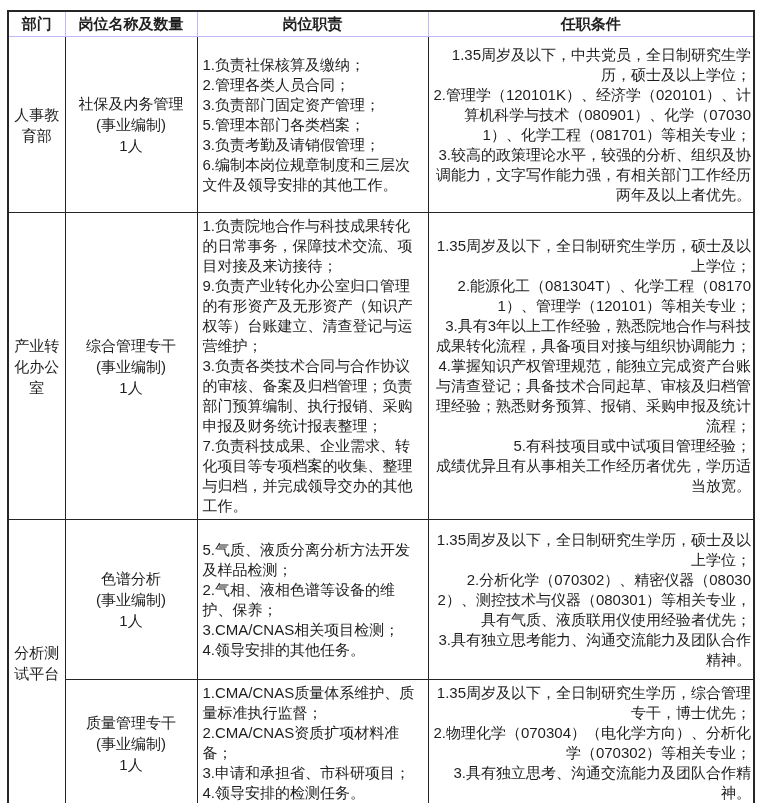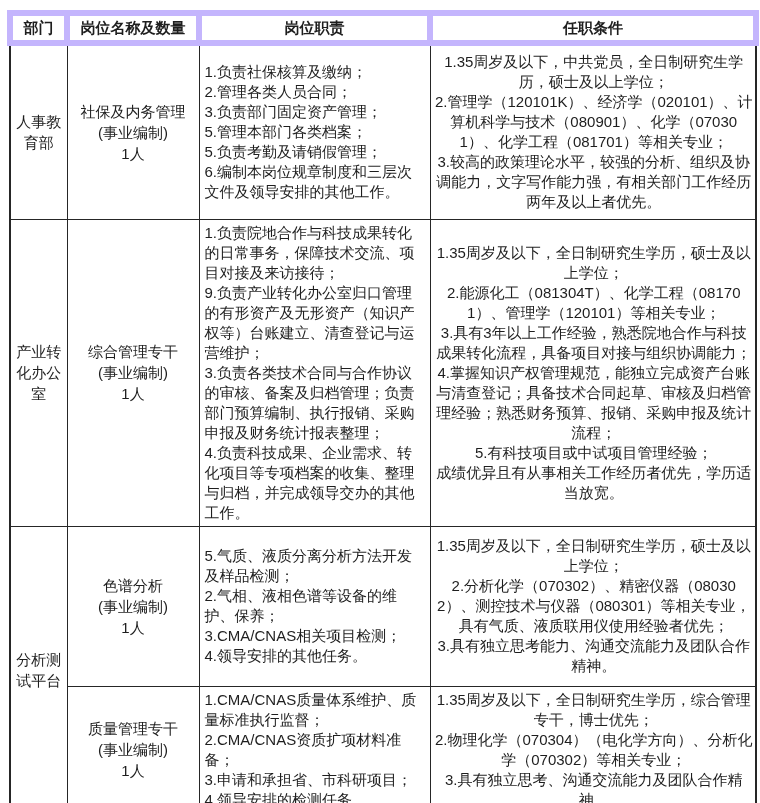--- a/index.html
+++ b/index.html
@@ -20,21 +20,21 @@
     table-layout: fixed;
     width: 746px;
     border: 2px solid #262626;
     background: #ffffff;
   }
   col.c-dept { width: 57px; }
   col.c-pos  { width: 132px; }
   col.c-duty { width: 231px; }
   col.c-req  { width: 326px; }
   th {
-    border: 6px solid #c4b5fd;
+    border: 1px solid #c4b5fd;
     font-size: 15px;
     font-weight: bold;
     text-align: center;
     height: 22px;
     padding: 1px 2px;
     line-height: 20px;
   }
   td {
     border: 1px solid #262626;
     font-size: 15px;
@@ -52,21 +52,21 @@
     padding: 13px 6px;
     line-height: 21px;
   }
   td.duties {
     text-align: left;
     padding: 3px 3px 3px 5px;
     line-height: 20px;
     margin-top: 28px;
   }
   td.reqs {
-    text-align: center;
+    text-align: right;
     padding: 2px 2px 2px 4px;
     line-height: 20px;
   }
   .line { margin: 0; }
   tr.r1 { height: 176px; }
   tr.r2 { height: 304px; }
   tr.r3 { height: 160px; }
   tr.r4 { height: 117px; }
 </style>
 </head>
@@ -94,41 +94,41 @@
         <td class="pos">
           <div class="line">社保及内务管理</div>
           <div class="line">(事业编制)</div>
           <div class="line">1人</div>
         </td>
         <td class="duties">
             <div class="line">1.负责社保核算及缴纳；</div>
             <div class="line">2.管理各类人员合同；</div>
             <div class="line">3.负责部门固定资产管理；</div>
             <div class="line">5.管理本部门各类档案；</div>
-            <div class="line">5.负责考勤及请销假管理；</div>
+            <div class="line">3.负责考勤及请销假管理；</div>
             <div class="line">6.编制本岗位规章制度和三层次文件及领导安排的其他工作。</div>
           </td>
         <td class="reqs">
             <div class="line">1.35周岁及以下，中共党员，全日制研究生学历，硕士及以上学位；</div>
             <div class="line">2.管理学（120101K）、经济学（020101）、计算机科学与技术（080901）、化学（070301）、化学工程（081701）等相关专业；</div>
             <div class="line">3.较高的政策理论水平，较强的分析、组织及协调能力，文字写作能力强，有相关部门工作经历两年及以上者优先。</div>
           </td>
       </tr>
       <tr class="r2">
         <td class="dept">产业转化办公室</td>
         <td class="pos">
           <div class="line">综合管理专干</div>
           <div class="line">(事业编制)</div>
           <div class="line">1人</div>
         </td>
         <td class="duties">
             <div class="line">1.负责院地合作与科技成果转化的日常事务，保障技术交流、项目对接及来访接待；</div>
             <div class="line">9.负责产业转化办公室归口管理的有形资产及无形资产（知识产权等）台账建立、清查登记与运营维护；</div>
             <div class="line">3.负责各类技术合同与合作协议的审核、备案及归档管理；负责部门预算编制、执行报销、采购申报及财务统计报表整理；</div>
-            <div class="line">4.负责科技成果、企业需求、转化项目等专项档案的收集、整理与归档，并完成领导交办的其他工作。</div>
+            <div class="line">7.负责科技成果、企业需求、转化项目等专项档案的收集、整理与归档，并完成领导交办的其他工作。</div>
           </td>
         <td class="reqs">
             <div class="line">1.35周岁及以下，全日制研究生学历，硕士及以上学位；</div>
             <div class="line">2.能源化工（081304T）、化学工程（081701）、管理学（120101）等相关专业；</div>
             <div class="line">3.具有3年以上工作经验，熟悉院地合作与科技成果转化流程，具备项目对接与组织协调能力；</div>
             <div class="line">4.掌握知识产权管理规范，能独立完成资产台账与清查登记；具备技术合同起草、审核及归档管理经验；熟悉财务预算、报销、采购申报及统计流程；</div>
             <div class="line">5.有科技项目或中试项目管理经验；</div>
             <div class="line">成绩优异且有从事相关工作经历者优先，学历适当放宽。</div>
           </td>
       </tr>

